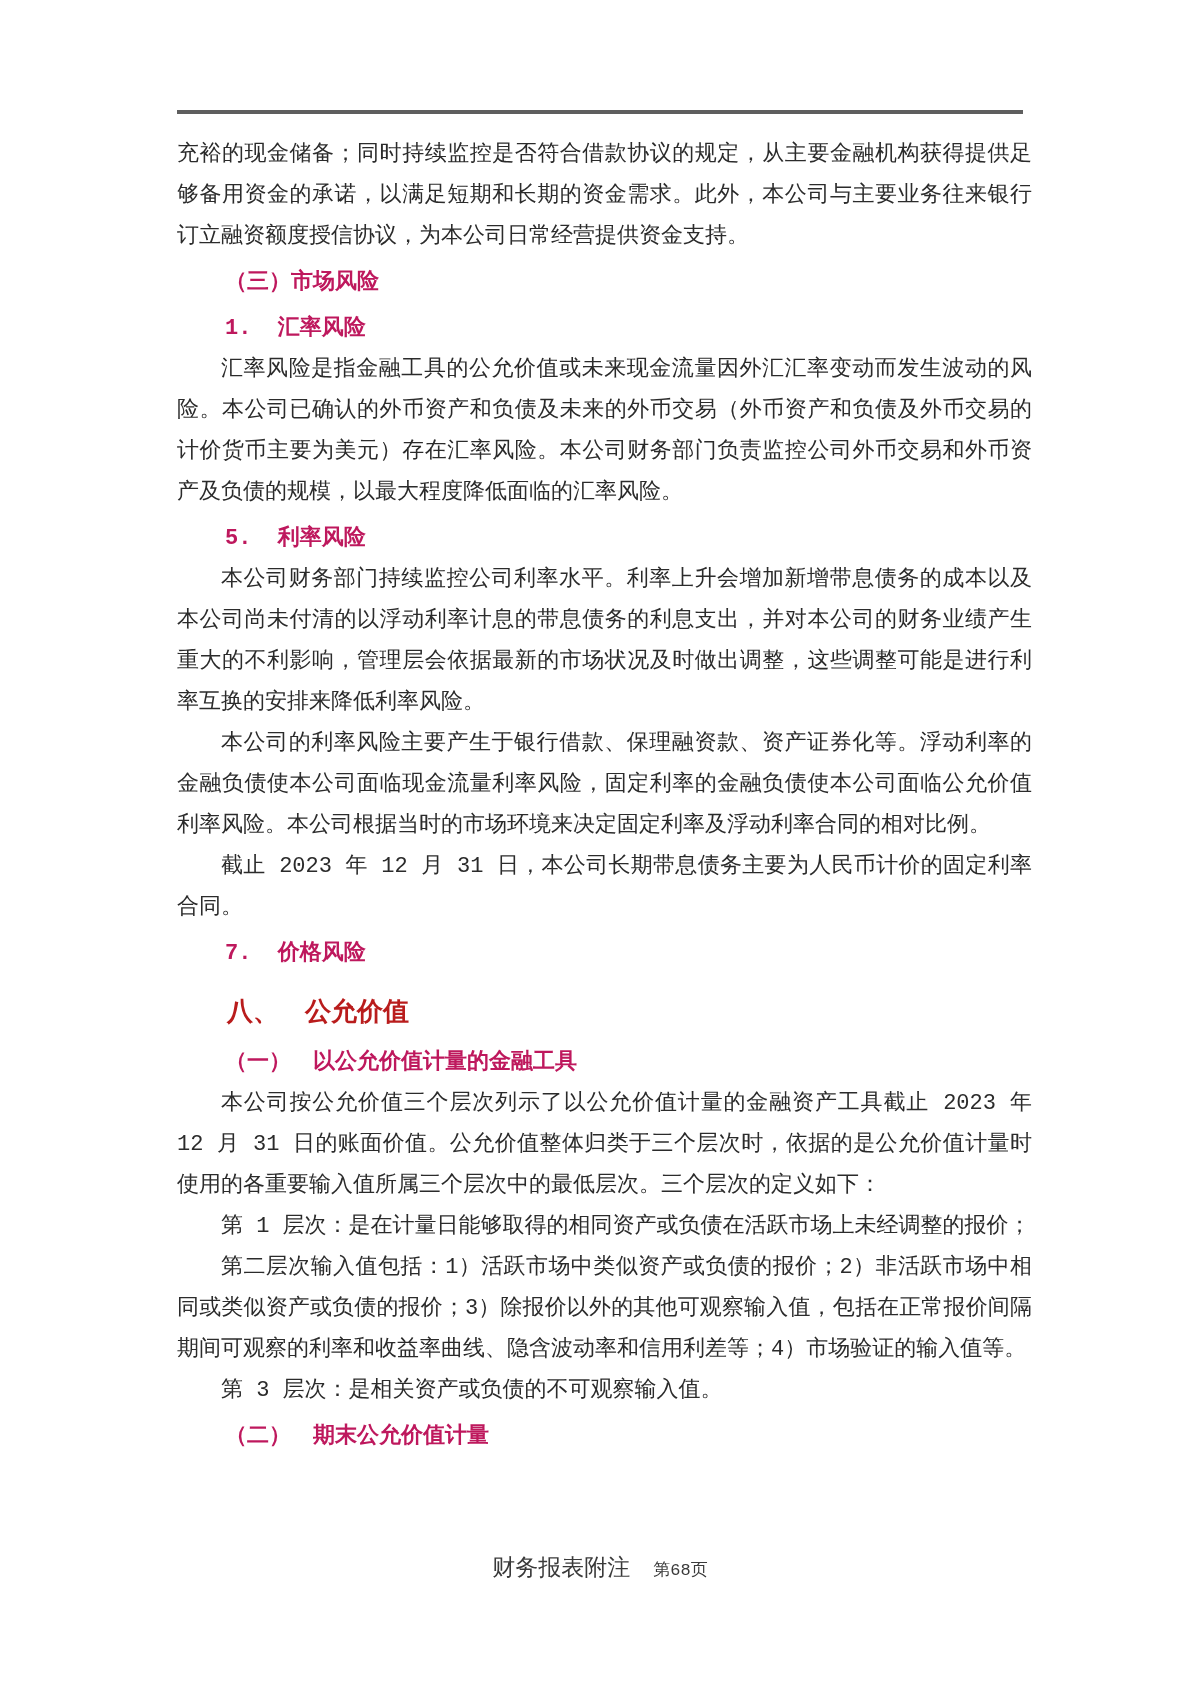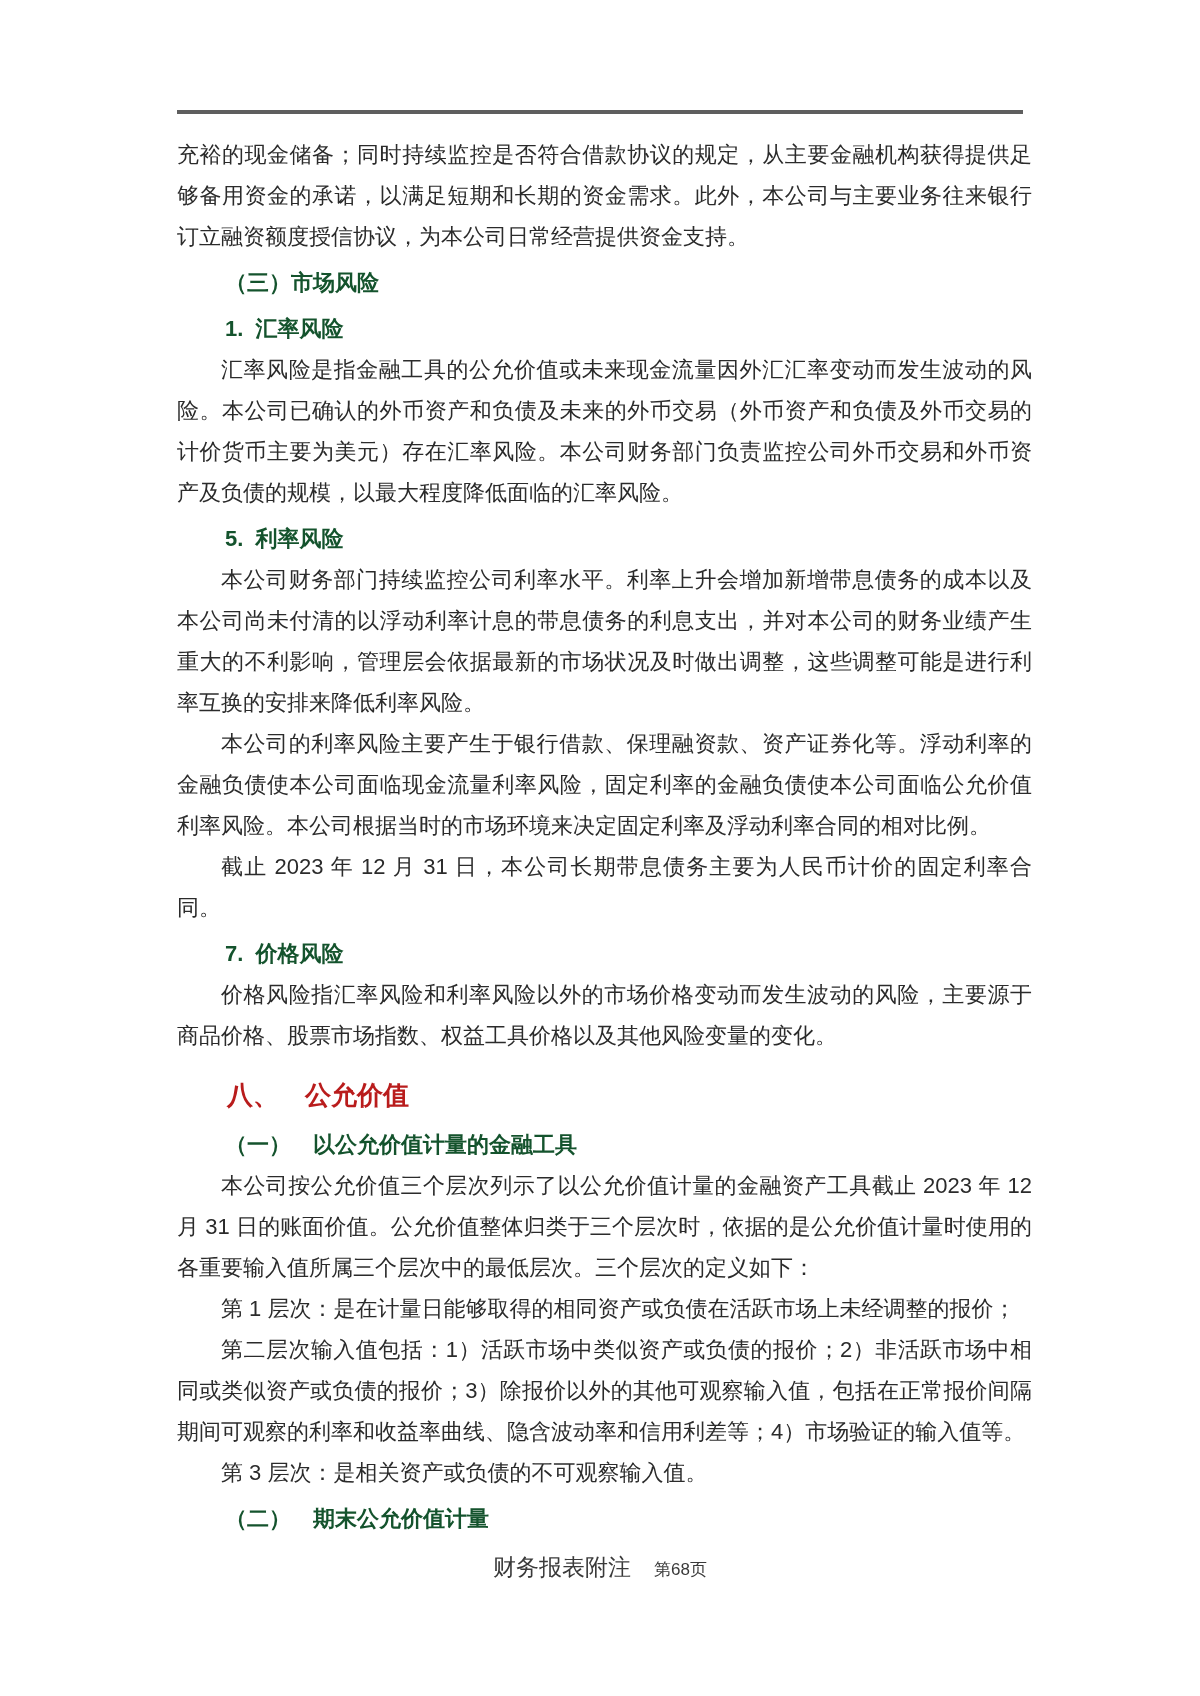--- a/index.html
+++ b/index.html
@@ -1,21 +1,21 @@
 <!DOCTYPE html>
 <html lang="zh"><head>
 <meta charset="utf-8">
 <style>
   html,body{margin:0;padding:0;background:#e8e8e8;}
   .page{
     position:relative;
     width:1200px;height:1696px;
     margin:0 auto;
     background:#ffffff;
-    font-family:Liberation Sans, sans-serif;
+    font-family:Liberation Mono, monospace;
     color:#2b2b2b;
     overflow:hidden;
   }
   .header-rule{
     position:absolute;
     top:110px;left:177px;
     width:846px;height:4px;
     background:#5e5e5e;
   }
   .content{
@@ -30,21 +30,21 @@
     text-align:justify;
     text-justify:inter-ideograph;
   }
   .p.indent{text-indent:44px;}
   .h-section,.h-item{
     font-size:22px;
     font-weight:700;
     line-height:41px;
     padding-left:48px;
     margin-top:5px;
-    color:#14532d;
+    color:#be185d;
   }
   .h-major{
     font-size:26px;
     font-weight:700;
     line-height:46px;
     padding-left:50px;
     margin-top:16px;
     margin-bottom:6px;
     color:#b91c1c;
   }
@@ -66,21 +66,20 @@
   <main class="content" id="content">
       <div class="p">充裕的现金储备；同时持续监控是否符合借款协议的规定，从主要金融机构获得提供足够备用资金的承诺，以满足短期和长期的资金需求。此外，本公司与主要业务往来银行订立融资额度授信协议，为本公司日常经营提供资金支持。</div>
       <div class="h-section">（三）市场风险</div>
       <div class="h-item">1.  汇率风险</div>
       <div class="p indent">汇率风险是指金融工具的公允价值或未来现金流量因外汇汇率变动而发生波动的风险。本公司已确认的外币资产和负债及未来的外币交易（外币资产和负债及外币交易的计价货币主要为美元）存在汇率风险。本公司财务部门负责监控公司外币交易和外币资产及负债的规模，以最大程度降低面临的汇率风险。</div>
       <div class="h-item">5.  利率风险</div>
       <div class="p indent">本公司财务部门持续监控公司利率水平。利率上升会增加新增带息债务的成本以及本公司尚未付清的以浮动利率计息的带息债务的利息支出，并对本公司的财务业绩产生重大的不利影响，管理层会依据最新的市场状况及时做出调整，这些调整可能是进行利率互换的安排来降低利率风险。</div>
       <div class="p indent">本公司的利率风险主要产生于银行借款、保理融资款、资产证券化等。浮动利率的金融负债使本公司面临现金流量利率风险，固定利率的金融负债使本公司面临公允价值利率风险。本公司根据当时的市场环境来决定固定利率及浮动利率合同的相对比例。</div>
       <div class="p indent">截止 2023 年 12 月 31 日，本公司长期带息债务主要为人民币计价的固定利率合同。</div>
       <div class="h-item">7.  价格风险</div>
-      <div class="p indent">价格风险指汇率风险和利率风险以外的市场价格变动而发生波动的风险，主要源于商品价格、股票市场指数、权益工具价格以及其他风险变量的变化。</div>
       <div class="h-major">八、　公允价值</div>
       <div class="h-section">（一）　以公允价值计量的金融工具</div>
       <div class="p indent">本公司按公允价值三个层次列示了以公允价值计量的金融资产工具截止 2023 年 12 月 31 日的账面价值。公允价值整体归类于三个层次时，依据的是公允价值计量时使用的各重要输入值所属三个层次中的最低层次。三个层次的定义如下：</div>
       <div class="p indent">第 1 层次：是在计量日能够取得的相同资产或负债在活跃市场上未经调整的报价；</div>
       <div class="p indent">第二层次输入值包括：1）活跃市场中类似资产或负债的报价；2）非活跃市场中相同或类似资产或负债的报价；3）除报价以外的其他可观察输入值，包括在正常报价间隔期间可观察的利率和收益率曲线、隐含波动率和信用利差等；4）市场验证的输入值等。</div>
       <div class="p indent">第 3 层次：是相关资产或负债的不可观察输入值。</div>
       <div class="h-section">（二）　期末公允价值计量</div>
     </main>
   <footer class="footer">
     <span class="footer-title">财务报表附注</span><span class="footer-page">第68页</span>

